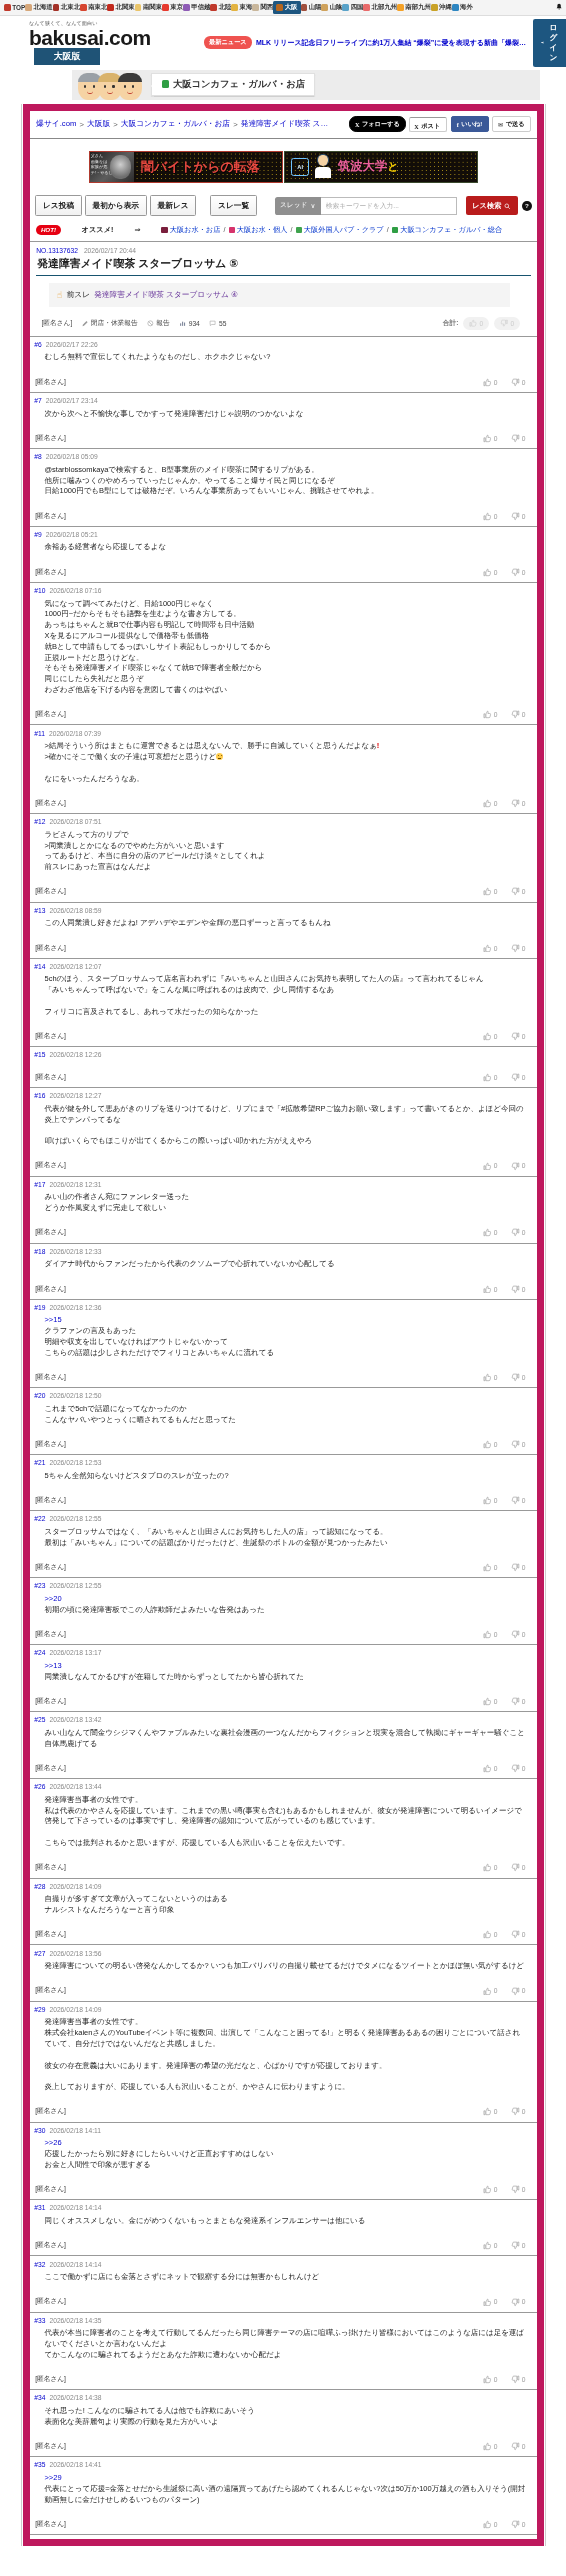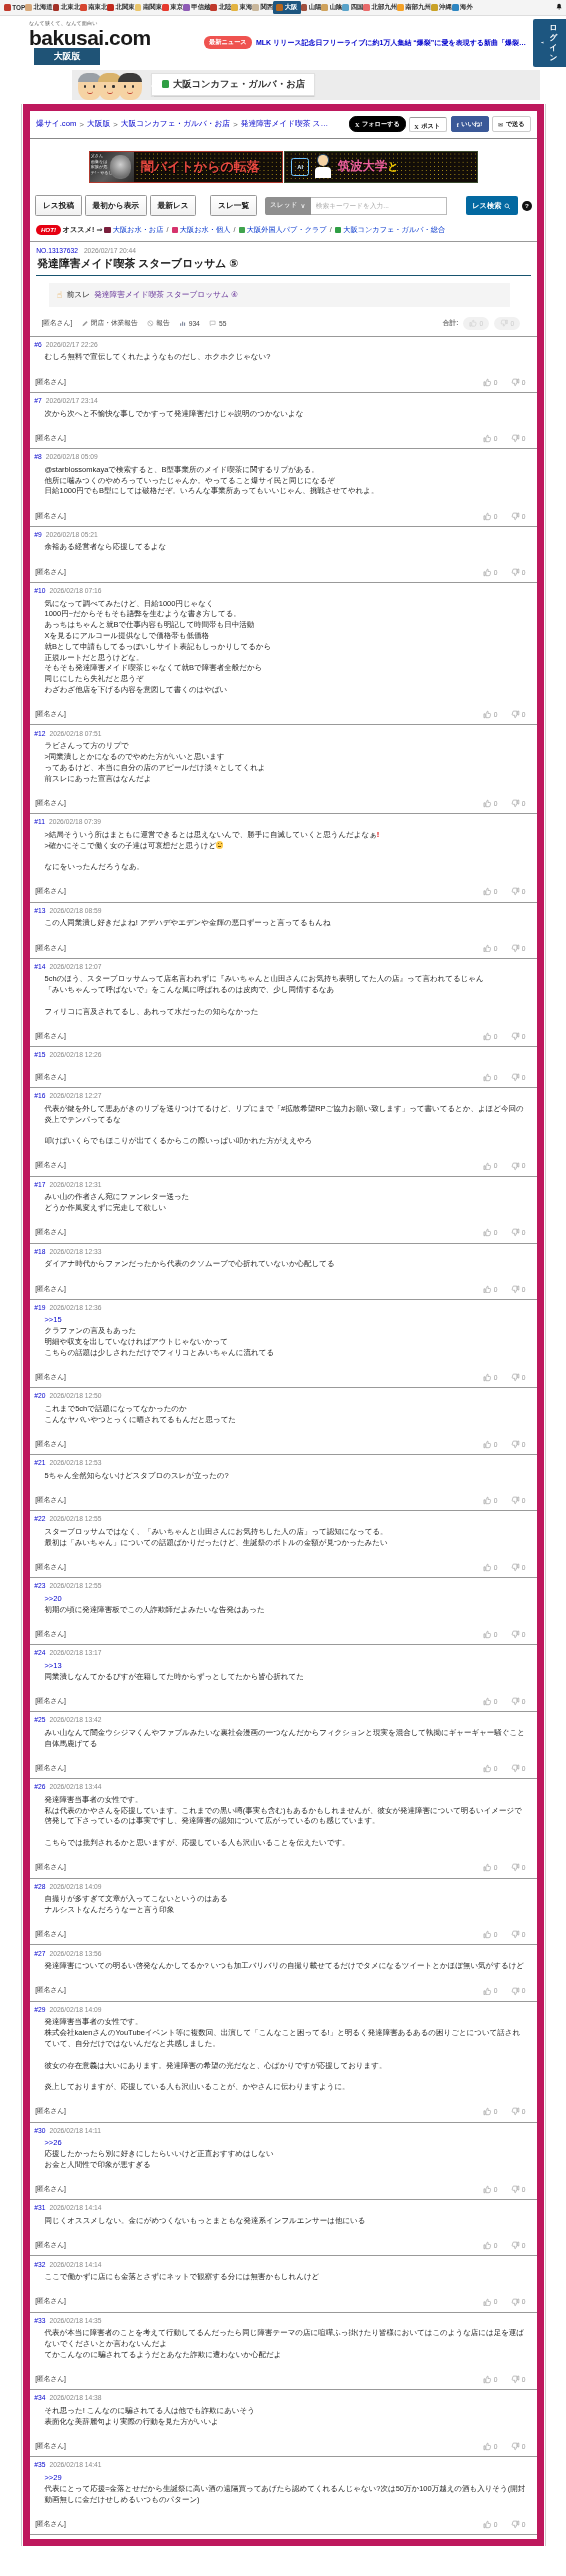--- a/index.html
+++ b/index.html
@@ -64,24 +64,24 @@
 .adhead2{font-weight:bold;font-size:12.4px;margin-left:6.2px;white-space:nowrap}
 .adhead2 .pink{color:#e95f9a}
 .adhead2 .yellow{color:#ffd400;font-size:10.8px}
 
 .toolrow{display:flex;align-items:center;padding:7.2px 5.2px 3.1px;gap:4.1px}
 .tbtn{background:linear-gradient(#fff,#f1f1f1);border:0.5px solid #999;border-radius:1.5px;font-size:7.7px;font-weight:bold;color:#222;padding:4.6px 6.7px;cursor:pointer}
 .searchwrap{margin-left:auto;display:flex;align-items:center}
 .scat{background:#8f8f8f;color:#fff;font-size:6.7px;border-radius:2.6px 0 0 2.6px;padding:4.6px 5.2px;display:flex;gap:3.1px;align-items:center;cursor:pointer;white-space:nowrap}
 .sinput{width:136px;height:18px;border:0.5px solid #bbb;border-left:none;padding:0 5.2px;font-size:6.7px;color:#333}
 .sinput::placeholder{color:#aaa}
-.sgo{background:#0369a1;color:#fff;border:none;border-radius:2.1px;font-size:7.2px;font-weight:bold;padding:4.6px 6.7px;margin-left:19px;display:flex;gap:3.1px;align-items:center;cursor:pointer}
+.sgo{background:#b91c1c;color:#fff;border:none;border-radius:2.1px;font-size:7.2px;font-weight:bold;padding:4.6px 6.7px;margin-left:9px;display:flex;gap:3.1px;align-items:center;cursor:pointer}
 .qmark{width:9.8px;height:9.8px;background:#111;color:#fff;border-radius:50%;font-size:6.2px;font-weight:bold;display:flex;align-items:center;justify-content:center;margin-left:4.1px}
 
-.hotrow{display:flex;align-items:flex-start;gap:2px;padding:5.2px 6.2px 6.2px;font-size:7.2px;border-bottom:0.5px solid #999}
+.hotrow{display:flex;align-items:flex-start;gap:21px;padding:5.2px 6.2px 6.2px;font-size:7.2px;border-bottom:0.5px solid #999}
 .hotbadge{background:#e60012;color:#fff;font-weight:bold;font-style:italic;font-size:6.2px;border-radius:5.7px;padding:1.5px 4.6px}
 .hotlabel{font-weight:bold;color:#222}
 .hotlinks{display:flex;align-items:center;gap:3.1px;flex-wrap:nowrap}
 .hotlinks a{color:#0033cc;display:inline-flex;align-items:center;gap:2.1px}
 .hicon{width:6.2px;height:6.2px;border-radius:1px;display:inline-block}
 .hsep{color:#555}
 
 .threadhead{padding:5.2px 6.2px 0}
 .tno{font-size:6.7px}
 .tno a{color:#0000cc}
@@ -435,52 +435,52 @@
               <span class="lk down">
                 <svg width="8.8" height="8.8" viewBox="0 0 24 24">
                   <path d="M2.5 10.5h3.2V21H2.5zM8 21V10.8L12.2 3c1.1.1 2 .9 2 2.1l-.8 4.4h5.3c1.3 0 2.3 1.2 2 2.5l-1.5 6.4A3 3 0 0 1 16.3 21z" fill="none" stroke="#999" stroke-width="1.7"></path>
                 </svg>
                 <span>0</span>
               </span>
             </span>
           </div>
         </div>
         <div class="post">
+          <div class="phead"><span class="pnum">#11</span><span class="pdate">2026/02/18 07:39</span></div>
+          <div class="pbody">
+            <div class="pline">&gt;結局そういう所はまともに運営できるとは思えないんで、勝手に自滅していくと思うんだよなぁ<span class="ex">!</span></div>
+            <div class="pline">&gt;確かにそこで働く女の子達は可哀想だと思うけど<span class="face-emoji"></span></div>
+            <div class="pline"></div>
+            <div class="pline">なにをいったんだろうなあ。</div>
+          </div>
+          <div class="pfoot">
+            <span class="pauthor">[匿名さん]</span>
+            <span class="plikes">
+              <span class="lk up">
+                <svg width="8.8" height="8.8" viewBox="0 0 24 24">
+                  <path d="M2.5 10.5h3.2V21H2.5zM8 21V10.8L12.2 3c1.1.1 2 .9 2 2.1l-.8 4.4h5.3c1.3 0 2.3 1.2 2 2.5l-1.5 6.4A3 3 0 0 1 16.3 21z" fill="none" stroke="#999" stroke-width="1.7"></path>
+                </svg>
+                <span>0</span>
+              </span>
+              <span class="lk down">
+                <svg width="8.8" height="8.8" viewBox="0 0 24 24">
+                  <path d="M2.5 10.5h3.2V21H2.5zM8 21V10.8L12.2 3c1.1.1 2 .9 2 2.1l-.8 4.4h5.3c1.3 0 2.3 1.2 2 2.5l-1.5 6.4A3 3 0 0 1 16.3 21z" fill="none" stroke="#999" stroke-width="1.7"></path>
+                </svg>
+                <span>0</span>
+              </span>
+            </span>
+          </div>
+        </div>
+        <div class="post">
           <div class="phead"><span class="pnum">#12</span><span class="pdate">2026/02/18 07:51</span></div>
           <div class="pbody">
             <div class="pline">ラビさんって方のリプで</div>
             <div class="pline">&gt;同業潰しとかになるのでやめた方がいいと思います</div>
             <div class="pline">ってあるけど、本当に自分の店のアピールだけ淡々としてくれよ</div>
             <div class="pline">前スレにあった宣言はなんだよ</div>
-          </div>
-          <div class="pfoot">
-            <span class="pauthor">[匿名さん]</span>
-            <span class="plikes">
-              <span class="lk up">
-                <svg width="8.8" height="8.8" viewBox="0 0 24 24">
-                  <path d="M2.5 10.5h3.2V21H2.5zM8 21V10.8L12.2 3c1.1.1 2 .9 2 2.1l-.8 4.4h5.3c1.3 0 2.3 1.2 2 2.5l-1.5 6.4A3 3 0 0 1 16.3 21z" fill="none" stroke="#999" stroke-width="1.7"></path>
-                </svg>
-                <span>0</span>
-              </span>
-              <span class="lk down">
-                <svg width="8.8" height="8.8" viewBox="0 0 24 24">
-                  <path d="M2.5 10.5h3.2V21H2.5zM8 21V10.8L12.2 3c1.1.1 2 .9 2 2.1l-.8 4.4h5.3c1.3 0 2.3 1.2 2 2.5l-1.5 6.4A3 3 0 0 1 16.3 21z" fill="none" stroke="#999" stroke-width="1.7"></path>
-                </svg>
-                <span>0</span>
-              </span>
-            </span>
-          </div>
-        </div>
-        <div class="post">
-          <div class="phead"><span class="pnum">#11</span><span class="pdate">2026/02/18 07:39</span></div>
-          <div class="pbody">
-            <div class="pline">&gt;結局そういう所はまともに運営できるとは思えないんで、勝手に自滅していくと思うんだよなぁ<span class="ex">!</span></div>
-            <div class="pline">&gt;確かにそこで働く女の子達は可哀想だと思うけど<span class="face-emoji"></span></div>
-            <div class="pline"></div>
-            <div class="pline">なにをいったんだろうなあ。</div>
           </div>
           <div class="pfoot">
             <span class="pauthor">[匿名さん]</span>
             <span class="plikes">
               <span class="lk up">
                 <svg width="8.8" height="8.8" viewBox="0 0 24 24">
                   <path d="M2.5 10.5h3.2V21H2.5zM8 21V10.8L12.2 3c1.1.1 2 .9 2 2.1l-.8 4.4h5.3c1.3 0 2.3 1.2 2 2.5l-1.5 6.4A3 3 0 0 1 16.3 21z" fill="none" stroke="#999" stroke-width="1.7"></path>
                 </svg>
                 <span>0</span>
               </span>

